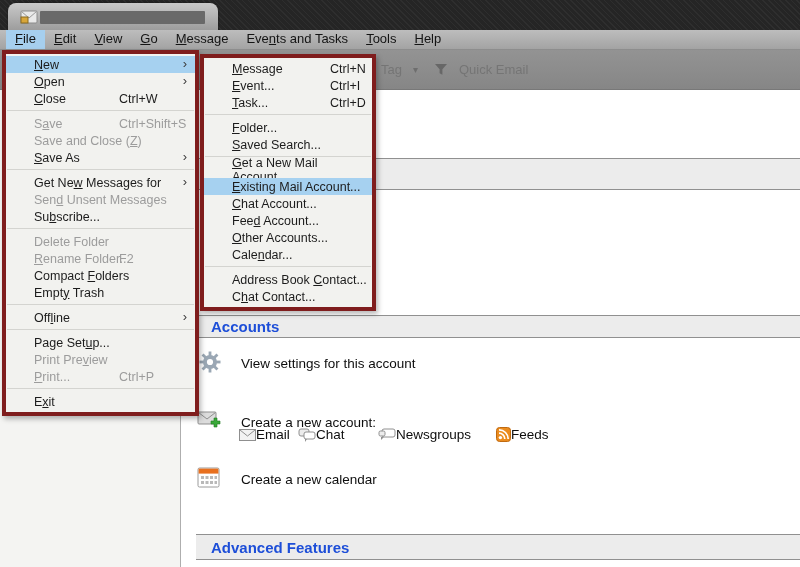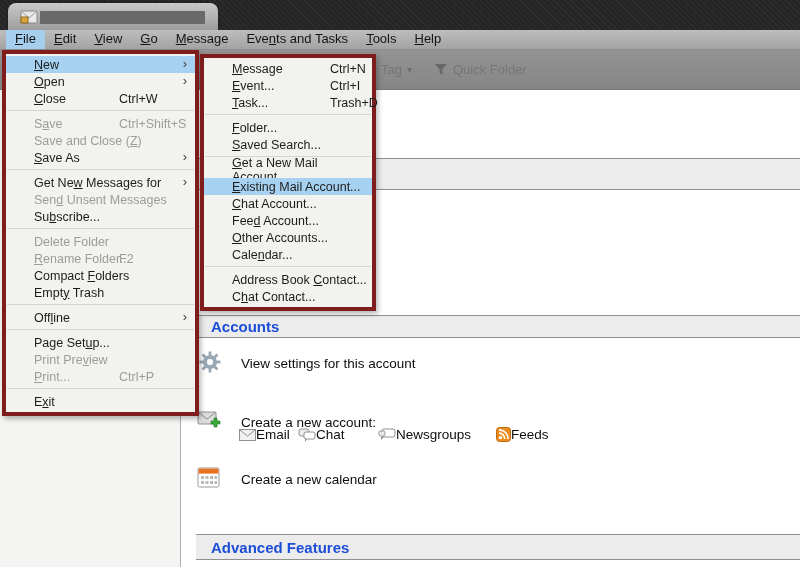--- a/index.html
+++ b/index.html
@@ -39,21 +39,21 @@
   .menubar-item { padding:1px 9px 3px; white-space:nowrap; cursor:default; }
   .menubar-item.active { background:#a6cfee; }
 
   
   .toolbar {
     position:absolute; left:0; top:50px; right:0; height:40px;
     background:linear-gradient(#939393,#868686);
     border-bottom:1px solid #787878;
     font-size:13px; color:#757575;
   }
-  .toolbar .tbtn { position:absolute; top:12px; display:flex; align-items:center; gap:5px; white-space:nowrap; }
+  .toolbar .tbtn { position:absolute; top:12px; display:flex; align-items:center; gap:11px; white-space:nowrap; }
   .cropped-chevron { position:absolute; left:372px; top:12px; color:#6e6e6e; font-size:12px; }
   .tag-btn { left:381px; }
   .tag-btn .dropmarker { font-size:10px; color:#6e6e6e; }
   .qf-btn { left:434px; }
 
   
   .workspace { position:absolute; left:0; top:90px; right:0; bottom:0; }
   .folder-pane {
     position:absolute; left:0; top:0; bottom:0; width:181px;
     background:#f4f4f2; border-right:1px solid #aeaeae;
@@ -138,21 +138,21 @@
   <span class="tbtn tag-btn">
     <span>Tag</span>
     <span class="dropmarker">▾</span>
   </span>
   <span class="tbtn qf-btn">
     <span style="display:inline-flex;">
       <svg width="14" height="13" viewBox="0 0 14 13">
         <path d="M1 1 h12 l-4.6 5.2 v5.6 l-2.8 -1.6 v-4 z" fill="#676767"></path>
       </svg>
     </span>
-    <span>Quick Folder</span>
+    <span>Quick Email</span>
   </span>
 </div>
 
 <div class="workspace">
   <div class="folder-pane"></div>
   <div class="content-pane">
 
     <div class="section-bar bar-account-name"></div>
 
     <div class="section-bar bar-accounts">
@@ -328,21 +328,21 @@
     <div class="menu-item">
       <span class="label"><u>M</u>essage</span>
       <span class="shortcut">Ctrl+N</span>
     </div>
     <div class="menu-item">
       <span class="label"><u>E</u>vent...</span>
       <span class="shortcut">Ctrl+I</span>
     </div>
     <div class="menu-item">
       <span class="label"><u>T</u>ask...</span>
-      <span class="shortcut">Trash+D</span>
+      <span class="shortcut">Ctrl+D</span>
     </div>
     <div class="menu-sep"></div>
     <div class="menu-item">
       <span class="label"><u>F</u>older...</span>
     </div>
     <div class="menu-item">
       <span class="label"><u>S</u>aved Search...</span>
     </div>
     <div class="menu-sep"></div>
     <div class="menu-item">

